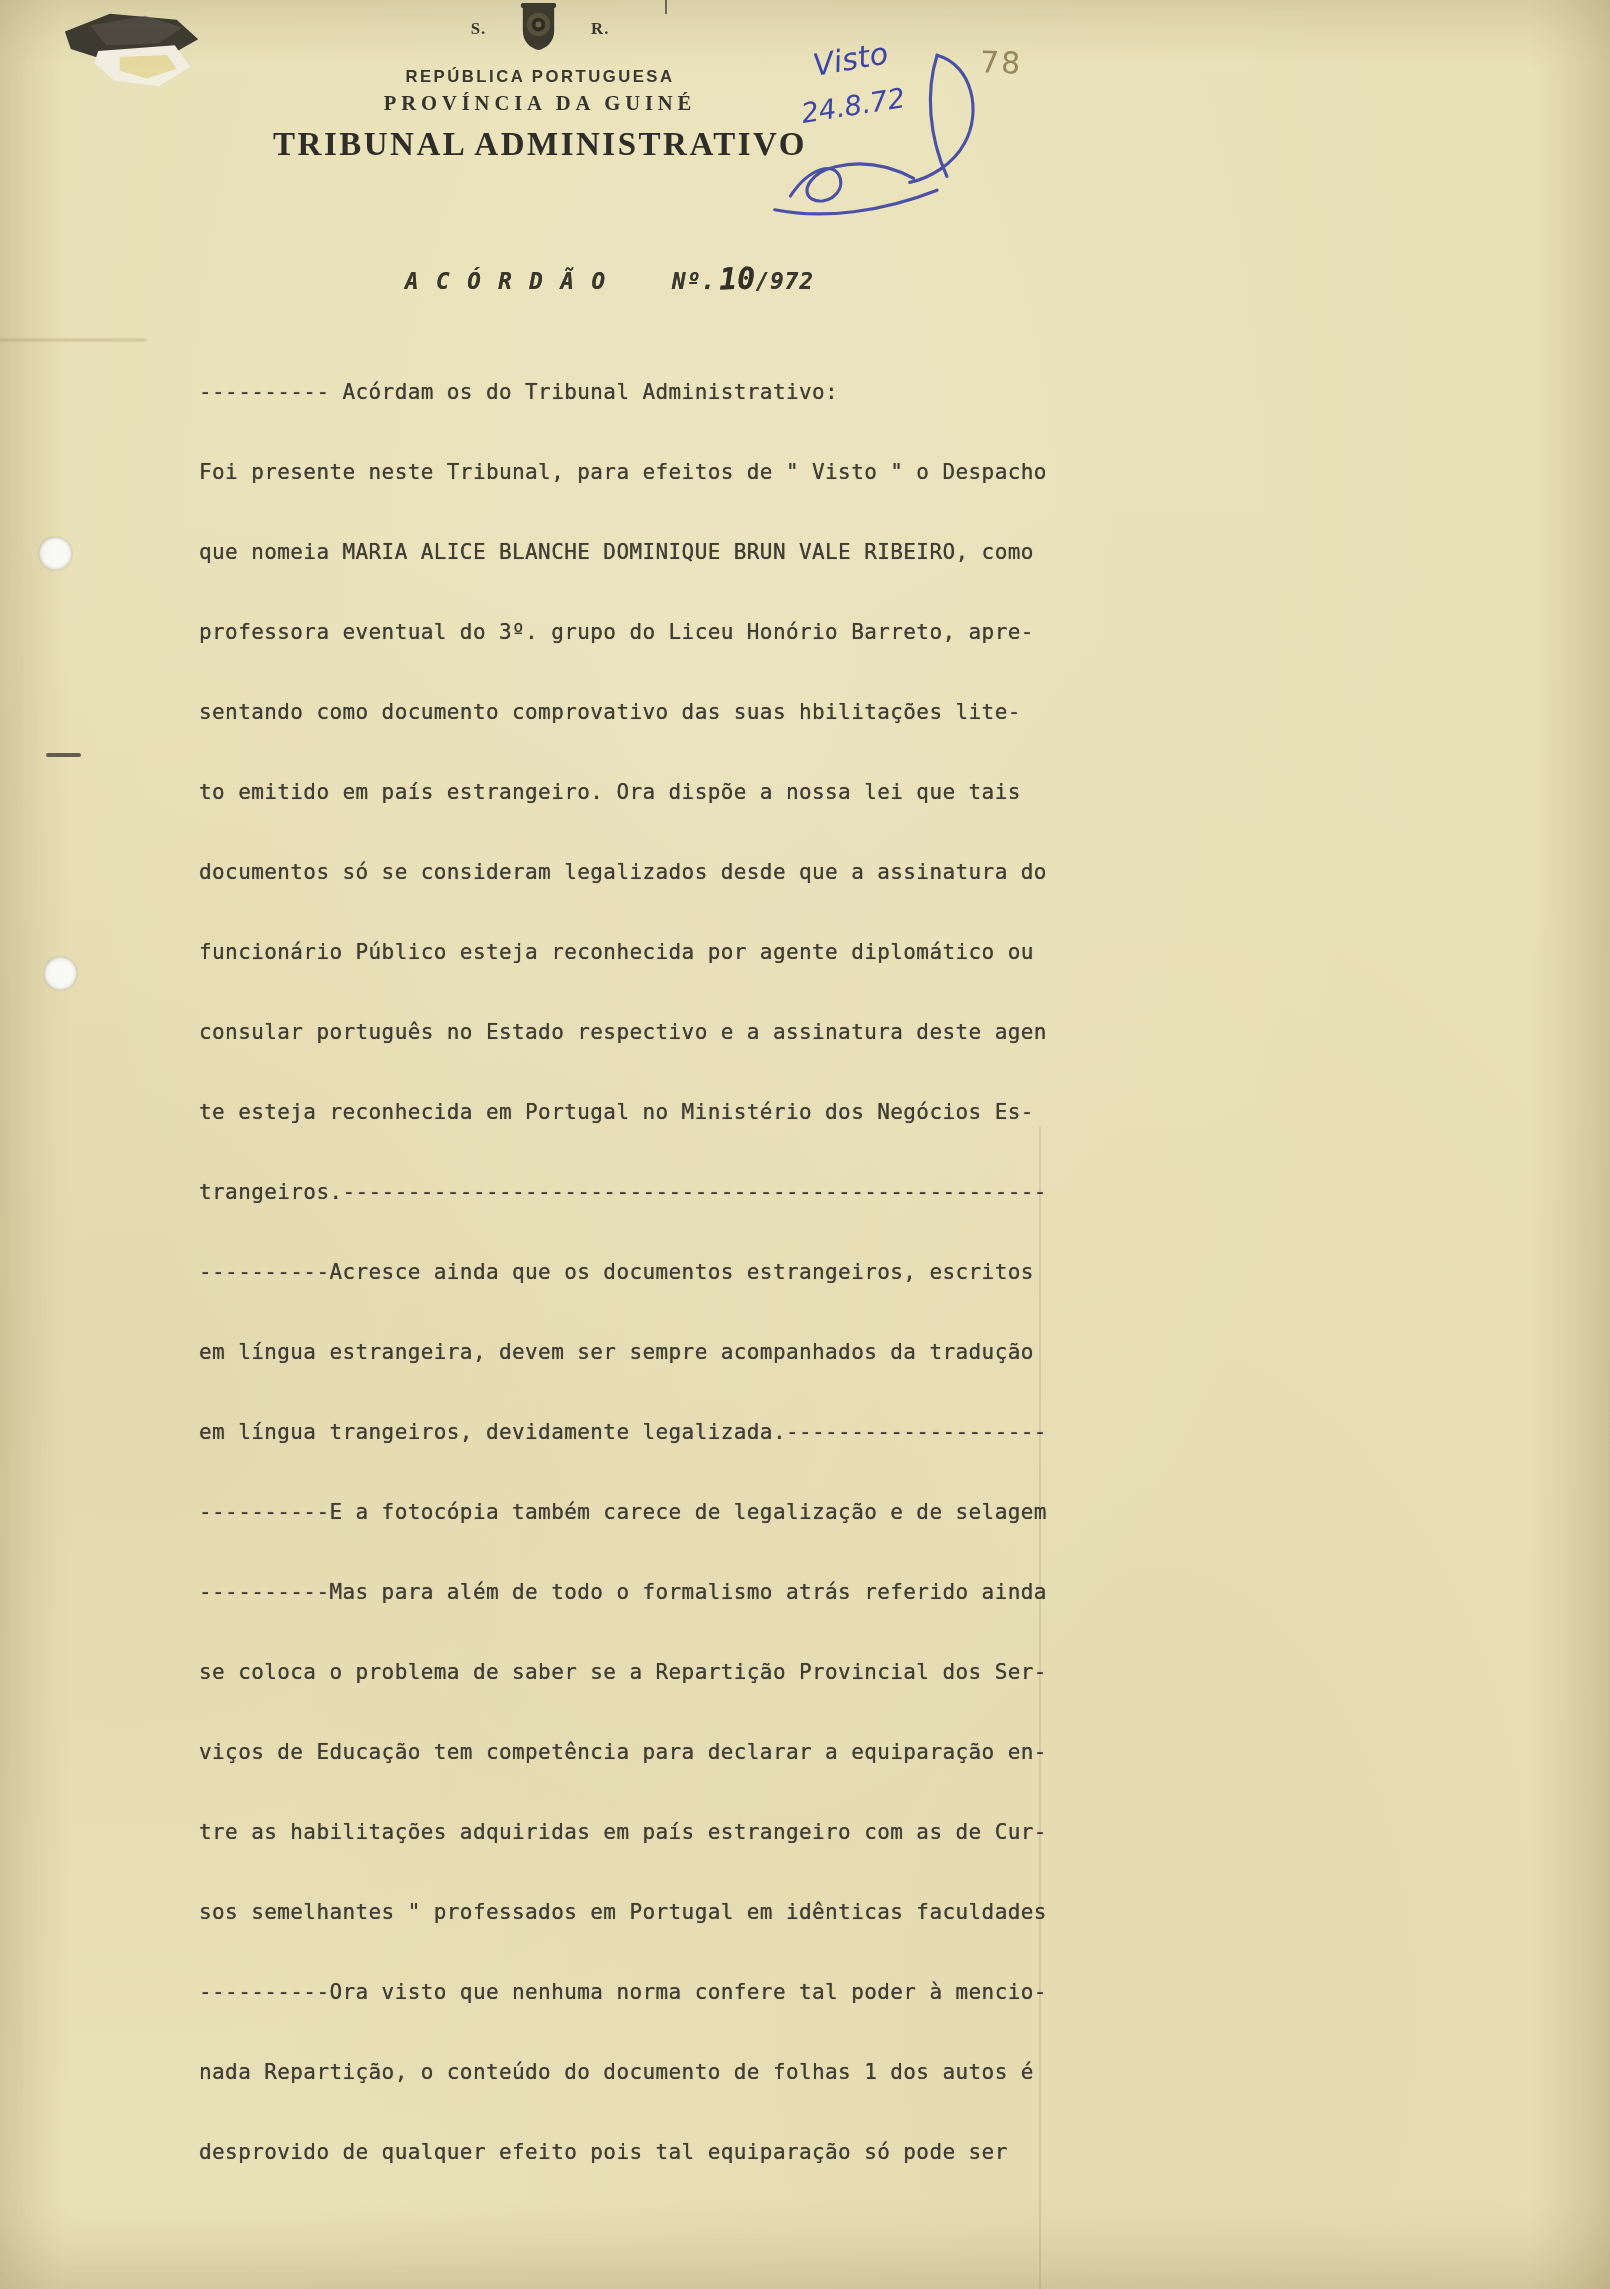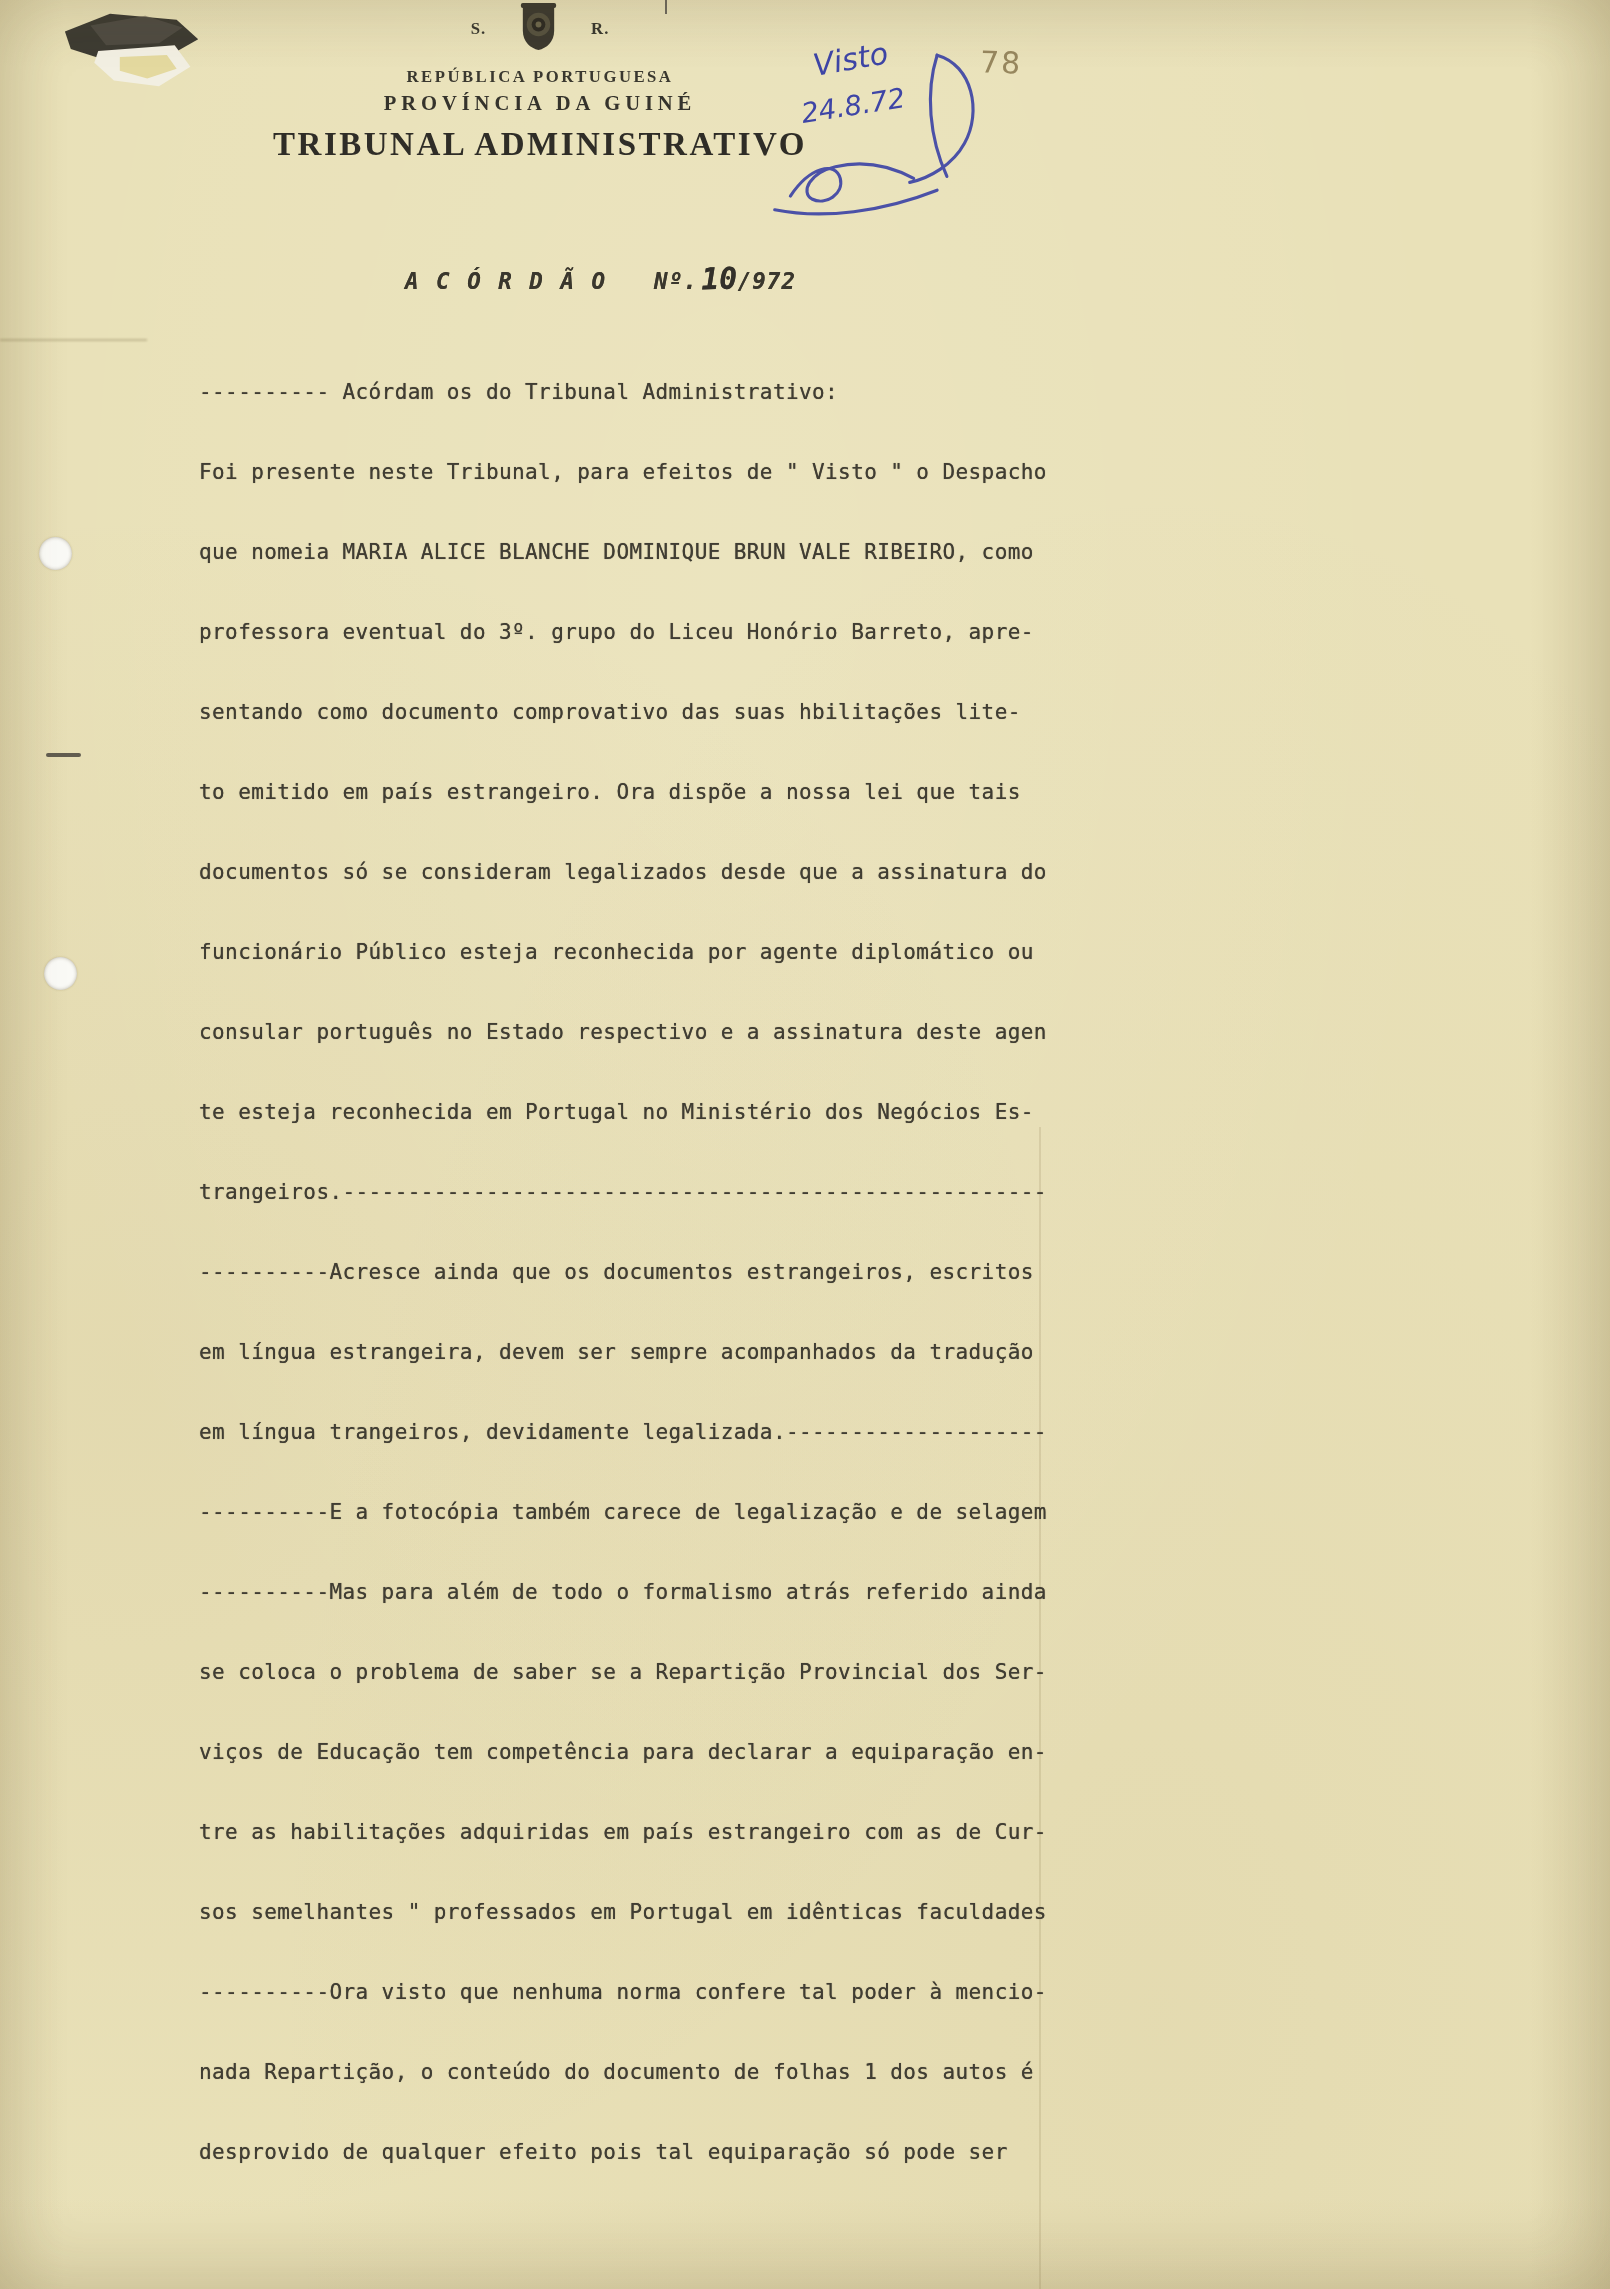--- a/index.html
+++ b/index.html
@@ -30,21 +30,21 @@
   .crest-row{
     display:flex; align-items:center; justify-content:center; gap:29px;
     height:57px;
   }
   .initial{
     font-family:"Liberation Serif", serif; font-weight:bold; font-size:16.7px;
     letter-spacing:1px; color:#3a382f;
   }
   .republic{
     margin-top:9.8px;
-    font-family:Liberation Serif, serif; font-weight:bold; font-size:16.7px;
+    font-family:Liberation Sans, sans-serif; font-weight:bold; font-size:16.7px;
     letter-spacing:2.5px; color:#3a382f;
   }
   .province{
     margin-top:4.9px;
     font-family:"Liberation Serif", serif; font-weight:bold; font-size:20.6px;
     letter-spacing:4.9px; color:#35332c;
   }
   .tribunal{
     margin-top:11.8px;
     font-family:Liberation Serif, serif; font-weight:bold; font-size:33px;
@@ -52,21 +52,21 @@
   }
   
   .doc-title{
     position:absolute; left:405px; top:261px; height:41px;
     display:flex; align-items:baseline;
     color:#3a372d; font-weight:bold;
     text-shadow:0 0 0.6px rgba(55,50,40,0.8);
     font-style:italic;
   }
   .title-word{ font-size:22.5px; letter-spacing:2px; }
-  .title-numgroup{ margin-left:47px; display:flex; align-items:baseline; }
+  .title-numgroup{ margin-left:65px; display:flex; align-items:baseline; }
   .title-numlabel{ font-size:22.5px; letter-spacing:1px; }
   .title-numhand{ font-size:30px; font-weight:bold; margin:0 1px 0 2.9px; transform:rotate(-2deg); color:#33302a; }
   .title-numrest{ font-size:22.5px; letter-spacing:1px; }
   
   .typebody{
     position:absolute; left:199px; top:352px; width:882px;
     color:#403d33;
     font-size:21px; letter-spacing:0.4px;
     text-shadow:0 0 0.7px rgba(62,57,45,0.85);
   }

